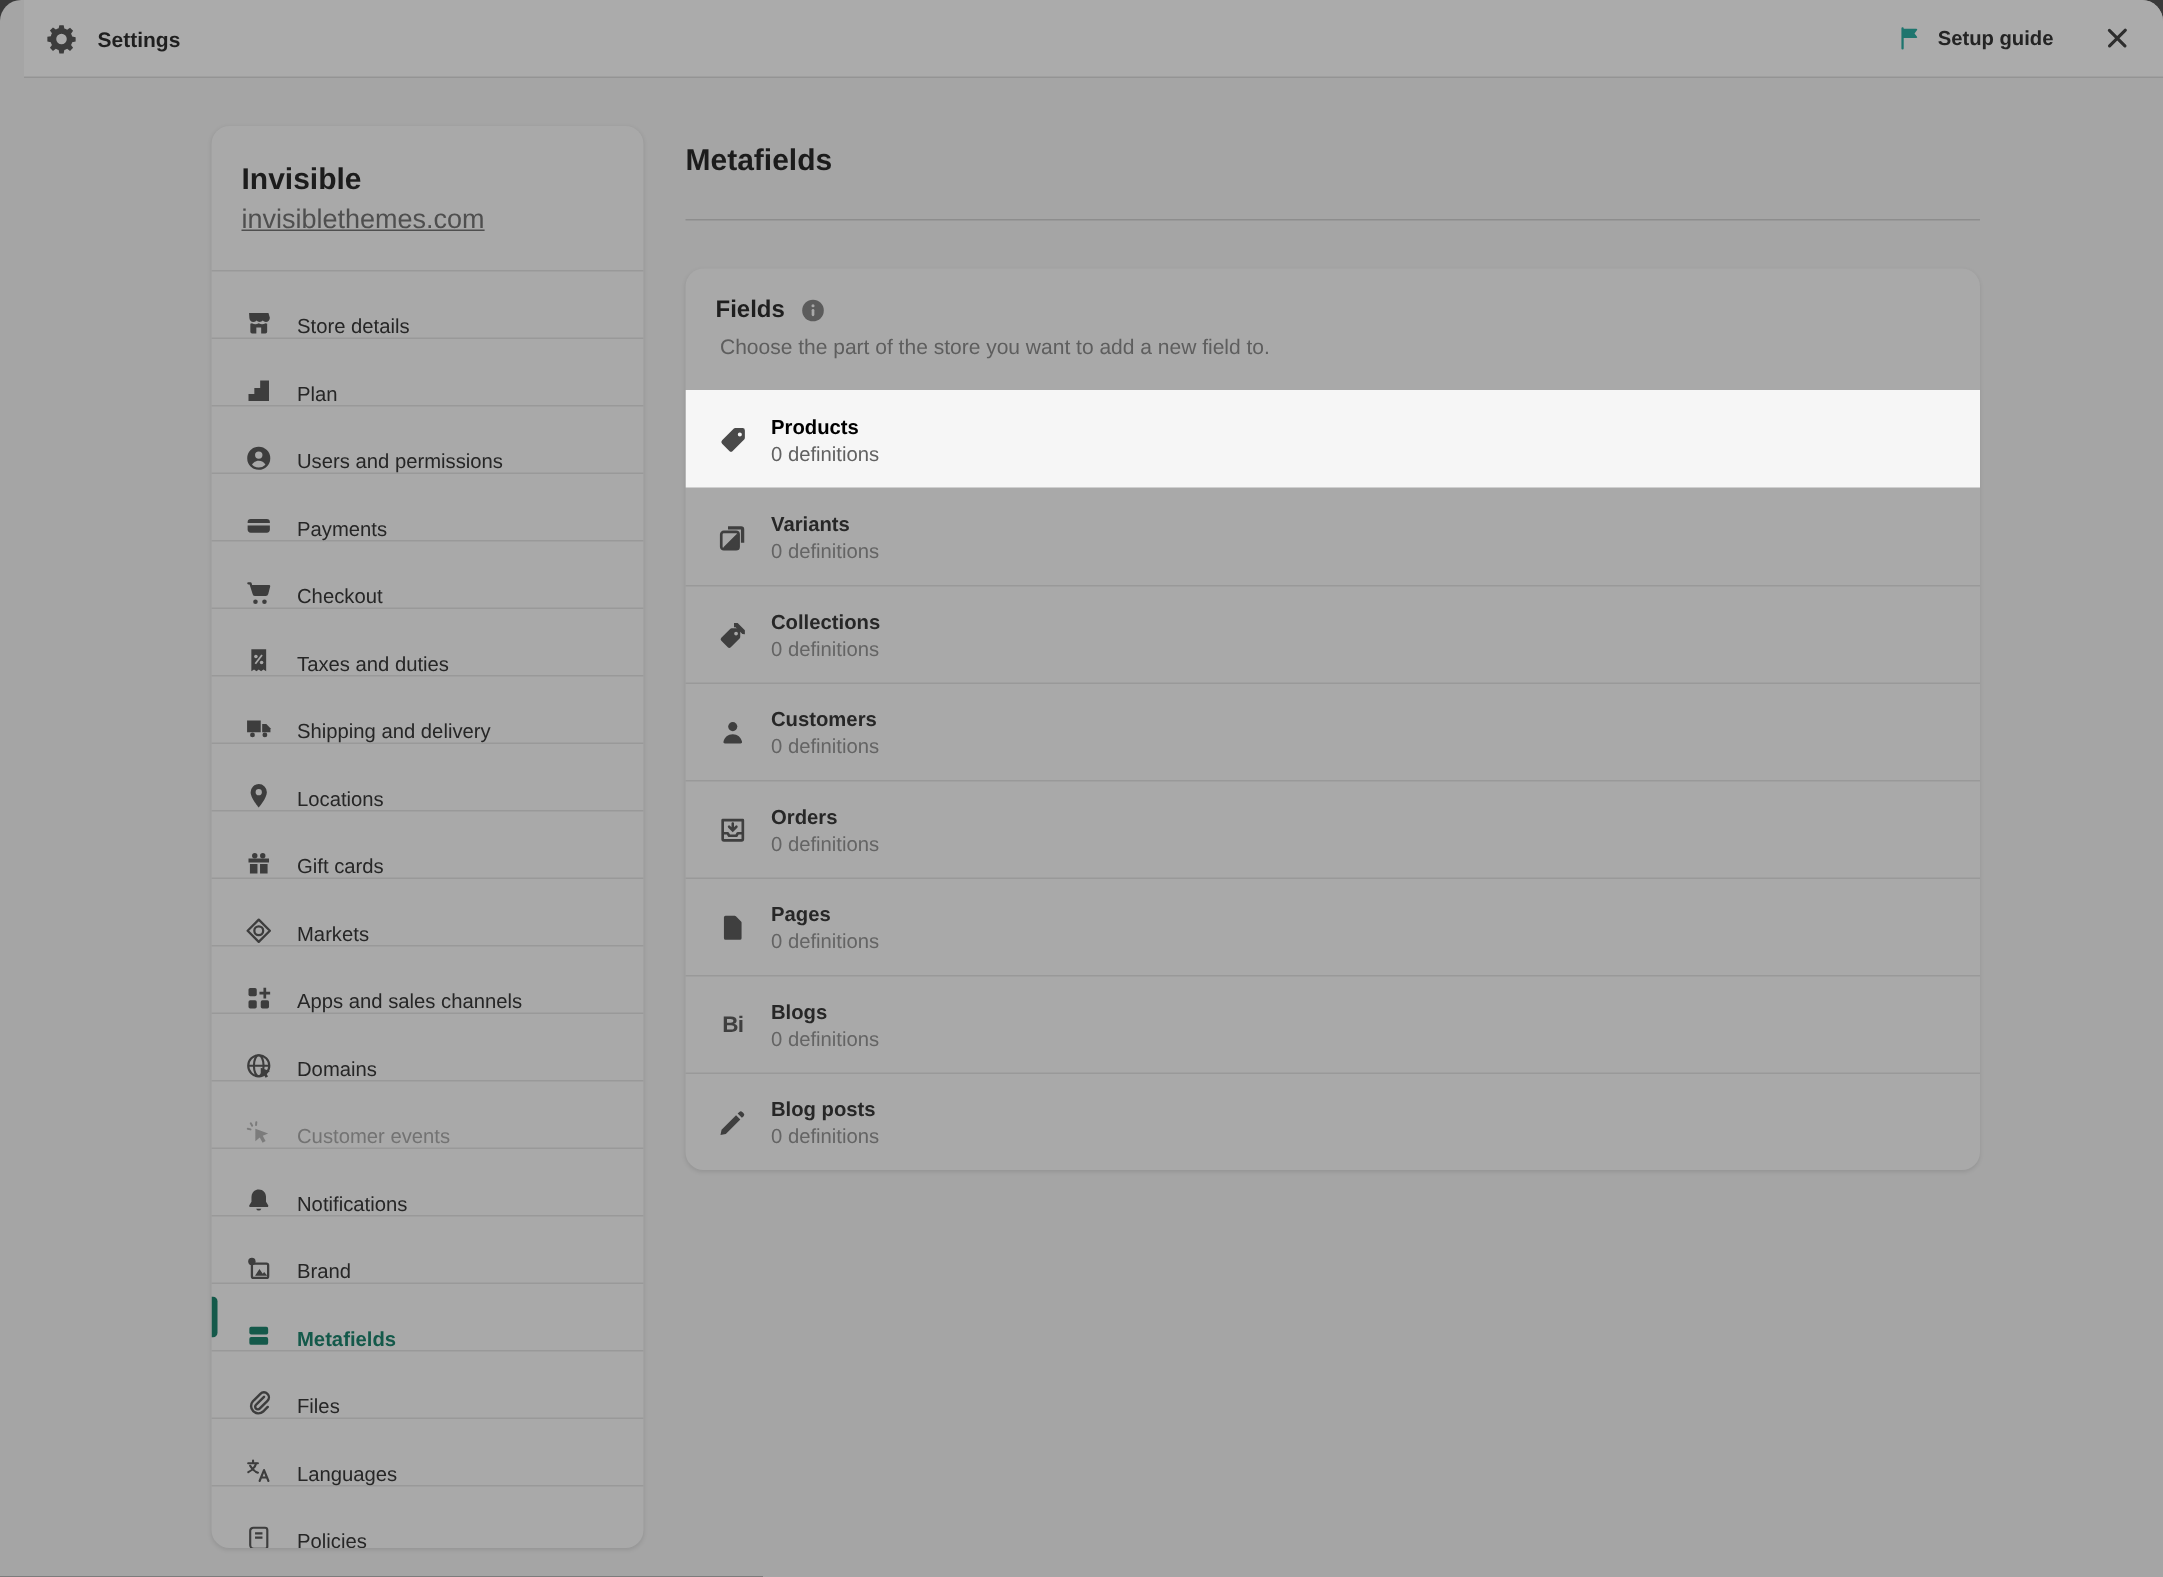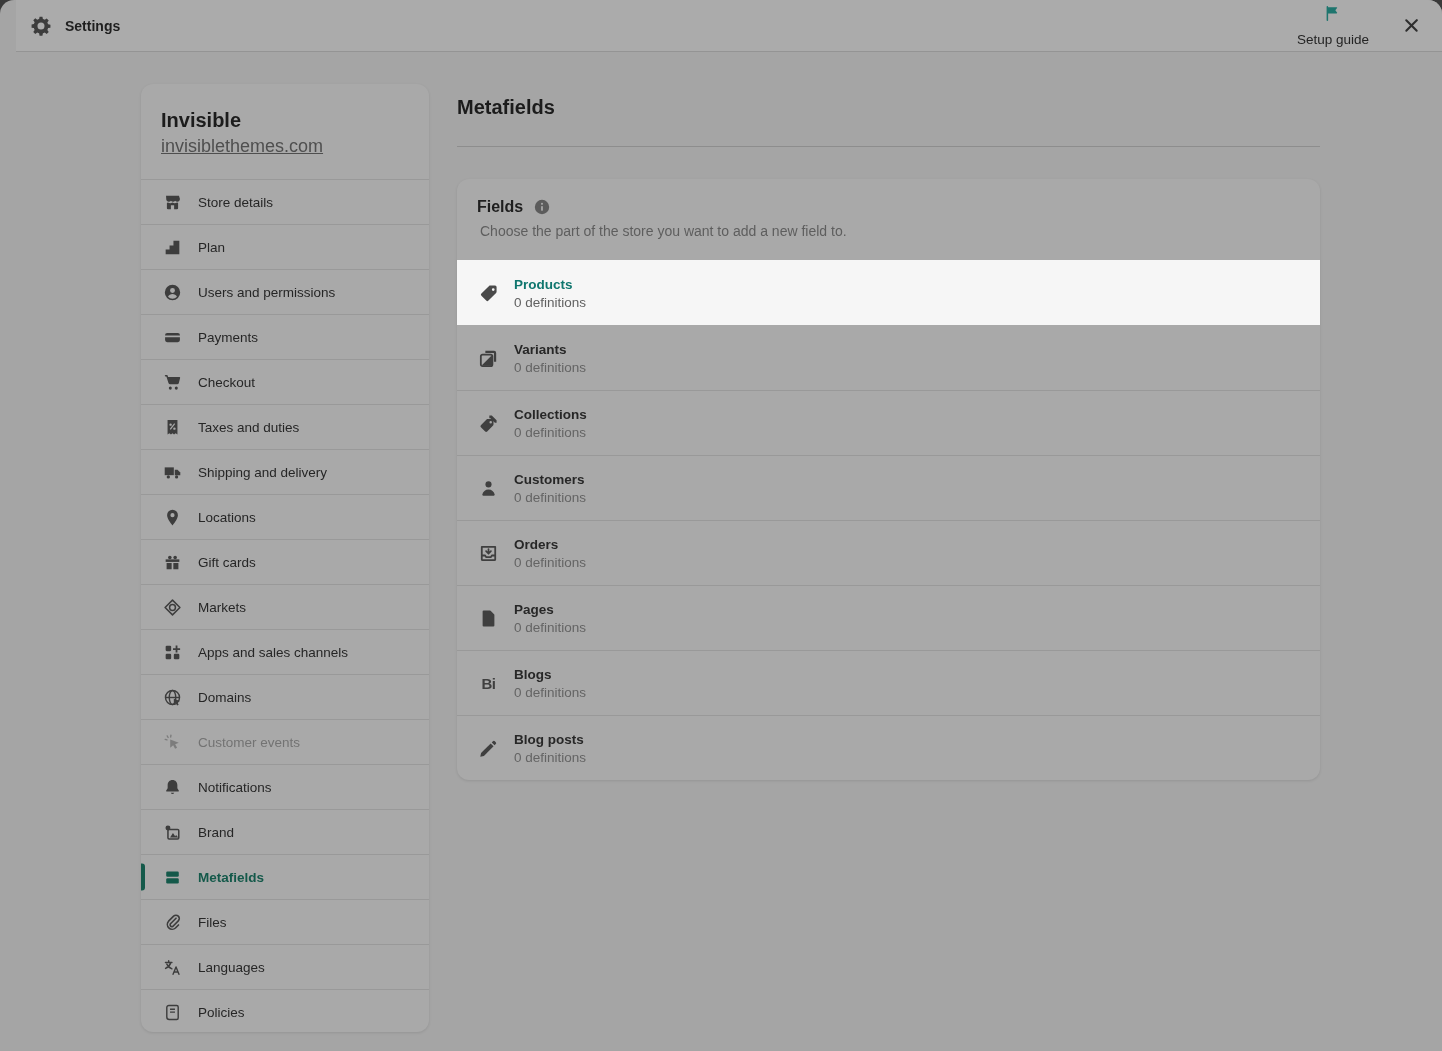--- a/index.html
+++ b/index.html
@@ -22,21 +22,21 @@
     border-bottom:1px solid rgba(0,0,0,.13);
     display:flex;align-items:center;justify-content:space-between;
     padding:0 16px 0 14px;box-sizing:border-box;margin-left:16px;
   }
   .topbar-left{display:flex;align-items:center;gap:13px;}
   .topbar-title{font-size:14px;font-weight:700;color:#1f1f1f;}
   .topbar-right{display:flex;align-items:center;gap:26px;}
   .setup-guide{
     display:flex;align-items:center;gap:9px;
     background:none;border:none;padding:4px 2px;cursor:pointer;
-    font-family:inherit;font-size:13.5px;font-weight:400;color:#242424;flex-direction:column;
+    font-family:inherit;font-size:13.5px;font-weight:700;color:#242424;
   }
   .close-btn{
     background:none;border:none;padding:4px;cursor:pointer;
     display:flex;align-items:center;justify-content:center;
   }
   .ticon{display:inline-flex;}
   .ticon svg{width:100%;height:100%;display:block;}
   .gear{width:22px;height:22px;color:#3c3c3c;}
   .flag{width:19px;height:19px;color:var(--teal,#1e756e);}
   .xmark{width:21px;height:21px;color:#2e2e2e;}
@@ -52,21 +52,21 @@
   .store-header{padding:24px 20px 23px;}
   .store-name{font-size:20px;line-height:24px;font-weight:600;color:#1c1c1c;}
   .store-domain{
     display:inline-block;margin-top:6px;
     font-size:18px;line-height:16px;color:#4f4f4f;
     text-decoration:underline;cursor:pointer;
   }
   .side-list{display:block;}
   .side-item{
     position:relative;height:45px;box-sizing:border-box;
-    display:flex;align-items:center;gap:16px;
+    display:flex;align-items:flex-end;gap:16px;
     padding:0 20px 0 22px;cursor:pointer;
     border-top:1px solid rgba(0,0,0,.09);
   }
   .side-icon{width:19px;height:19px;color:#3d3d3d;display:inline-flex;flex:none;}
   .side-icon svg{width:100%;height:100%;display:block;}
   .side-label{font-size:13.5px;color:#262626;}
   .side-item.muted .side-label{color:#737373;}
   .side-item.muted .side-icon{color:#7c7c7c;}
   .side-item.selected .side-label{color:var(--green,#14594a);font-weight:700;}
   .side-item.selected .side-icon{color:var(--green,#14594a);}
@@ -95,21 +95,21 @@
     padding:0 20px 0 21px;
     border-top:1px solid rgba(0,0,0,.09);
   }
   .field-icon{width:21px;height:21px;color:#3f3f3f;display:inline-flex;flex:none;align-items:center;justify-content:center;}
   .field-icon svg{width:100%;height:100%;display:block;}
   .field-texts{display:flex;flex-direction:column;gap:3px;}
   .field-title{font-size:13.5px;font-weight:650;color:#272727;}
   .field-count{font-size:13.5px;color:#646464;}
   .field-row.highlighted{background:#f6f6f6;border-top-color:transparent;}
   .field-row.highlighted + .field-row{border-top-color:transparent;}
-  .field-row.highlighted .field-title{color:#0f766e;}
+  .field-row.highlighted .field-title{color:#000000;}
   .field-row.highlighted .field-count{color:#616161;}
   .field-row.highlighted .field-icon{color:#4a4a4a;}
   .blogs-glyph{
     font-weight:800;font-size:15px;letter-spacing:-0.5px;line-height:21px;
     font-family:"Liberation Sans","DejaVu Sans",sans-serif;
   }
 </style>
 </head>
 <body>
 

